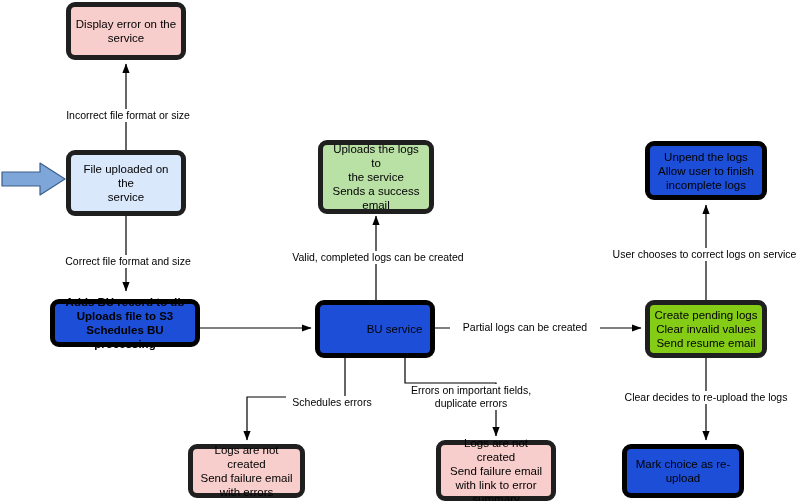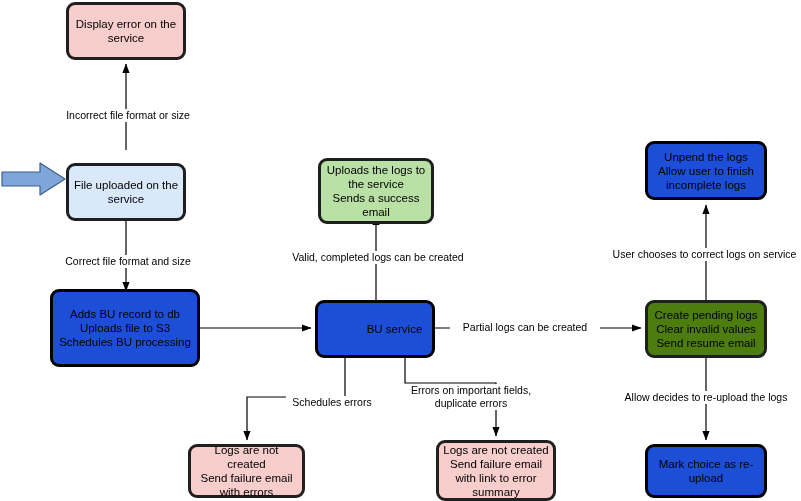--- a/index.html
+++ b/index.html
@@ -18,37 +18,37 @@
   #edges {
     position: absolute;
     left: 0;
     top: 0;
     width: 801px;
     height: 501px;
   }
   .node {
     position: absolute;
     box-sizing: border-box;
-    border: 3px solid #15803d;
+    border: 5px solid #15803d;
     border-radius: 9px;
     display: flex;
     align-items: center;
     justify-content: center;
     text-align: center;
     font-size: 11.5px;
     line-height: 14px;
     color: #000000;
     white-space: pre-line;
     padding: 2px 4px;
     z-index: 2;
   }
   .fill-pink   { background: #f8cecc; border-color: #1f1f1f; }
   .fill-blue   { background: #dae8fc; border-color: #1f1f1f; }
   .fill-green  { background: #b9e0a5; border-color: #1f1f1f; }
-  .fill-yellow { background: #4d7c0f; border-color: #1f1f1f; }
+  .fill-yellow { background: #84cc16; border-color: #1f1f1f; }
   .fill-white  { background: #1d4ed8; border-color: #000000; }
 
   .edge-label {
     position: absolute;
     font-size: 10.5px;
     line-height: 13px;
     color: #000000;
     background: #ffffff;
     text-align: center;
     white-space: pre-line;
@@ -91,28 +91,28 @@
     <path d="M706,358 L706,440" stroke="#000000" stroke-width="1.2" fill="none" marker-end="url(#arrowhead)"></path>
   </svg>
 
   <svg class="start-arrow" style="left:1px; top:161px;" width="66" height="36" viewBox="0 0 66 36" xmlns="http://www.w3.org/2000/svg">
     <path d="M1,11 L39,11 L39,2 L64,18 L39,34 L39,25 L1,25 Z" fill="#7ea6d9" stroke="#3c5f8c" stroke-width="1.2" stroke-linejoin="round"></path>
   </svg>
 
   <div class="node fill-pink" style="left:66px; top:2px; width:120px; height:58px;">Display error on the
 service</div>
 
-  <div class="node fill-blue" style="left:66px; top:150px; width:120px; height:58px;margin-top:13px;">File uploaded on the
+  <div class="node fill-blue" style="left:66px; top:150px; width:120px; height:66px;">File uploaded on the
 service</div>
 
-  <div class="node fill-white" style="left:50px; top:289px; width:150px; height:78px;">Adds BU record to db
+  <div class="node fill-white" style="left:50px; top:299px; width:150px; height:48px;font-weight:bold;">Adds BU record to db
 Uploads file to S3
 Schedules BU processing</div>
 
-  <div class="node fill-green" style="left:318px; top:158px; width:116px; height:66px;">Uploads the logs to
+  <div class="node fill-green" style="left:318px; top:140px; width:116px; height:74px;">Uploads the logs to
 the service
 Sends a success
 email</div>
 
   <div class="node fill-white" style="left:315px; top:300px; width:120px; height:58px;padding-left:43px;">BU service</div>
 
   <div class="node fill-pink" style="left:188px; top:444px; width:117px; height:54px;">Logs are not created
 Send failure email
 with errors</div>
 
@@ -122,33 +122,33 @@
 summary</div>
 
   <div class="node fill-white" style="left:645px; top:141px; width:122px; height:59px;">Unpend the logs
 Allow user to finish
 incomplete logs</div>
 
   <div class="node fill-yellow" style="left:645px; top:300px; width:122px; height:58px;">Create pending logs
 Clear invalid values
 Send resume email</div>
 
-  <div class="node fill-white" style="left:645px; top:444px; width:122px; height:54px;">Mark choice as re-
+  <div class="node fill-white" style="left:622px; top:444px; width:122px; height:54px;">Mark choice as re-
 upload</div>
 
   <div class="edge-label" style="left:50px; top:109px; width:152px;">Incorrect file format or size</div>
 
   <div class="edge-label" style="left:50px; top:255px; width:152px;">Correct file format and size</div>
 
   <div class="edge-label" style="left:450px; top:321px; width:146px;">Partial logs can be created</div>
 
   <div class="edge-label" style="left:274px; top:251px; width:204px;">Valid, completed logs can be created</div>
 
   <div class="edge-label" style="left:286px; top:396px; width:88px;">Schedules errors</div>
 
   <div class="edge-label" style="left:396px; top:384px; width:146px;">Errors on important fields,
 duplicate errors</div>
 
   <div class="edge-label" style="left:604px; top:248px; width:197px;">User chooses to correct logs on service</div>
 
-  <div class="edge-label" style="left:614px; top:391px; width:180px;">Allow decides to re-upload the logs</div>
+  <div class="edge-label" style="left:614px; top:391px; width:180px;">Clear decides to re-upload the logs</div>
 
 </div>
 
 </body></html>

